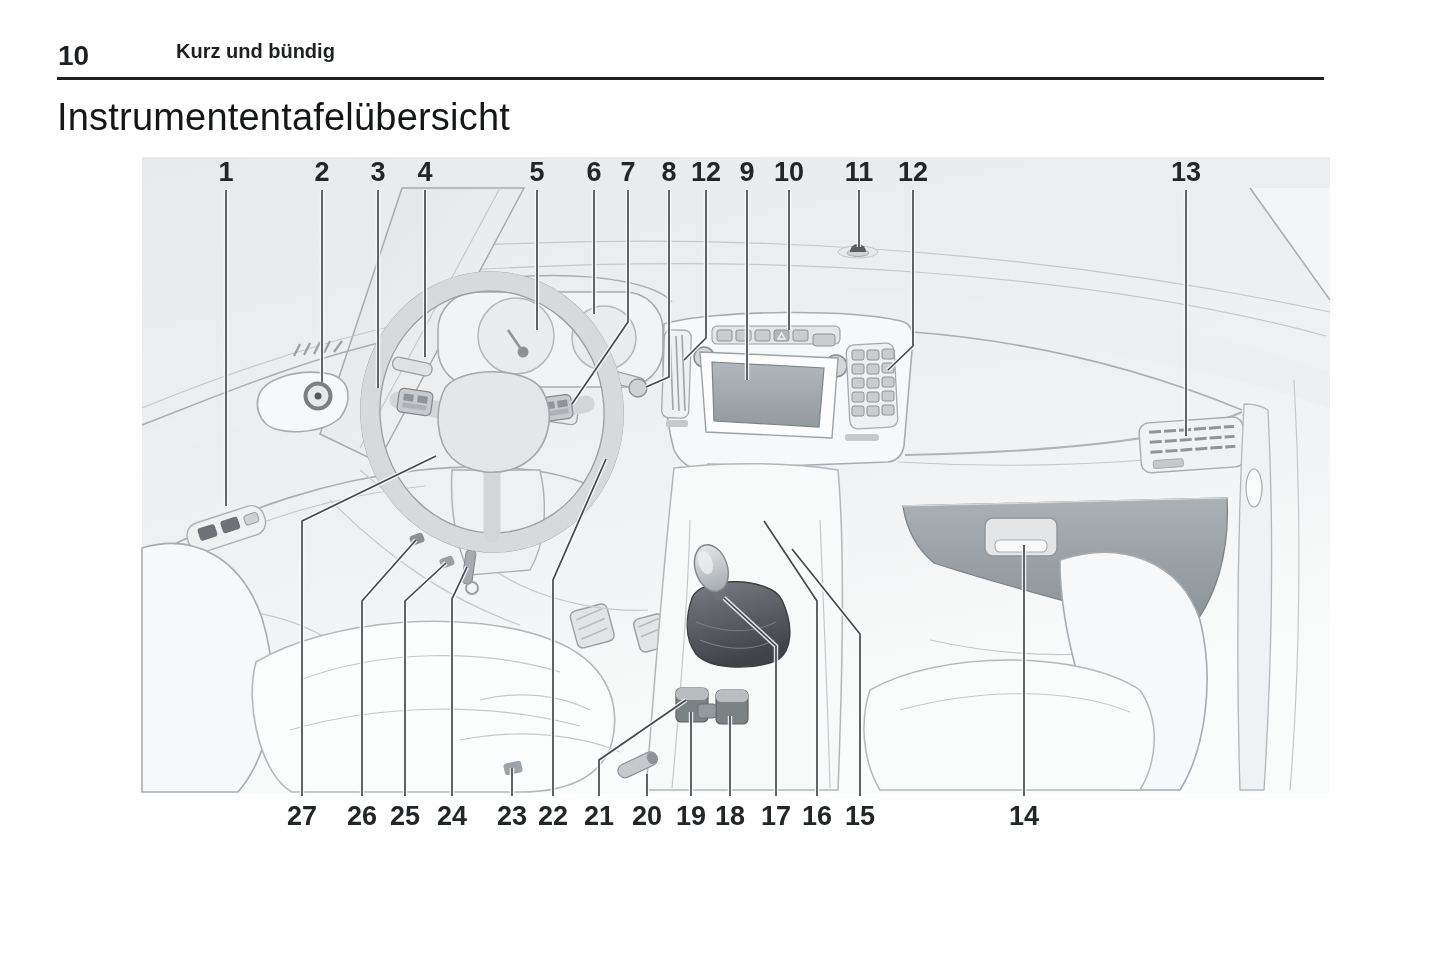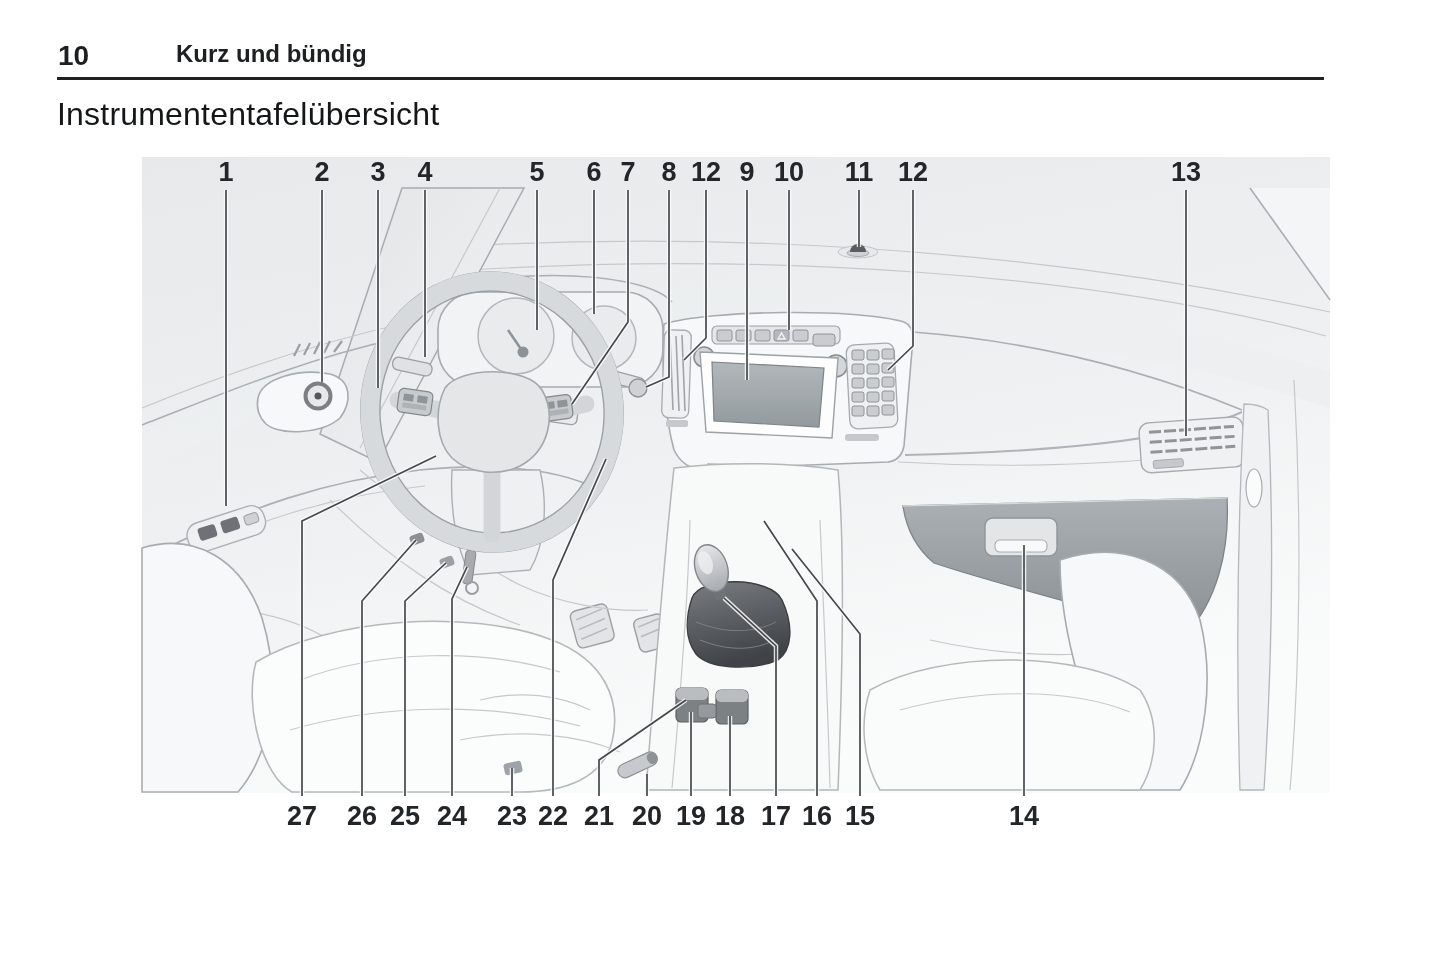--- a/index.html
+++ b/index.html
@@ -1,23 +1,23 @@
 <!DOCTYPE html>
 <html><head>
 <meta charset="utf-8">
 <style>
   html,body{margin:0;padding:0;}
   body{
     width:1445px;height:965px;position:relative;background:#ffffff;
     font-family:"Liberation Sans","DejaVu Sans",sans-serif;overflow:hidden;
   }
   .hdr-num{position:absolute;left:58px;top:40px;font-size:28px;font-weight:700;color:#1d1f21;}
-  .hdr-chapter{position:absolute;left:176px;top:40px;font-size:24px;font-weight:700;color:#1d1f21;}
+  .hdr-chapter{position:absolute;left:176px;top:40px;font-size:20px;font-weight:700;color:#1d1f21;}
   .hdr-rule{position:absolute;left:57px;top:77px;width:1267px;height:2.5px;background:#1f2123;}
-  .section-title{position:absolute;left:57px;top:96px;font-size:32px;font-weight:400;color:#141617;letter-spacing:.2px;}
+  .section-title{position:absolute;left:57px;top:96px;font-size:38px;font-weight:400;color:#141617;letter-spacing:.2px;}
   .fig-wrap{position:absolute;left:0;top:0;width:1445px;height:965px;}
   svg{display:block;}
   .ln{fill:none;stroke:#aaafb3;stroke-width:1.6;}
   .ln2{fill:none;stroke:#c6c9cc;stroke-width:1.2;}
   .shape{fill:#f7f8f9;stroke:#a7acb0;stroke-width:1.6;}
   .shape-lt{fill:#eff0f2;stroke:#abb0b4;stroke-width:1.4;}
   .btn{fill:#c9cdd0;stroke:#8f9498;stroke-width:1;}
   .callout{font-family:"Liberation Sans","DejaVu Sans",sans-serif;font-size:27px;font-weight:700;fill:#232629;text-anchor:middle;}
   .leader{fill:none;stroke:#45494d;stroke-width:1.7;}
   .leader-casing{fill:none;stroke:#fafbfb;stroke-width:4.5;opacity:.85;}

